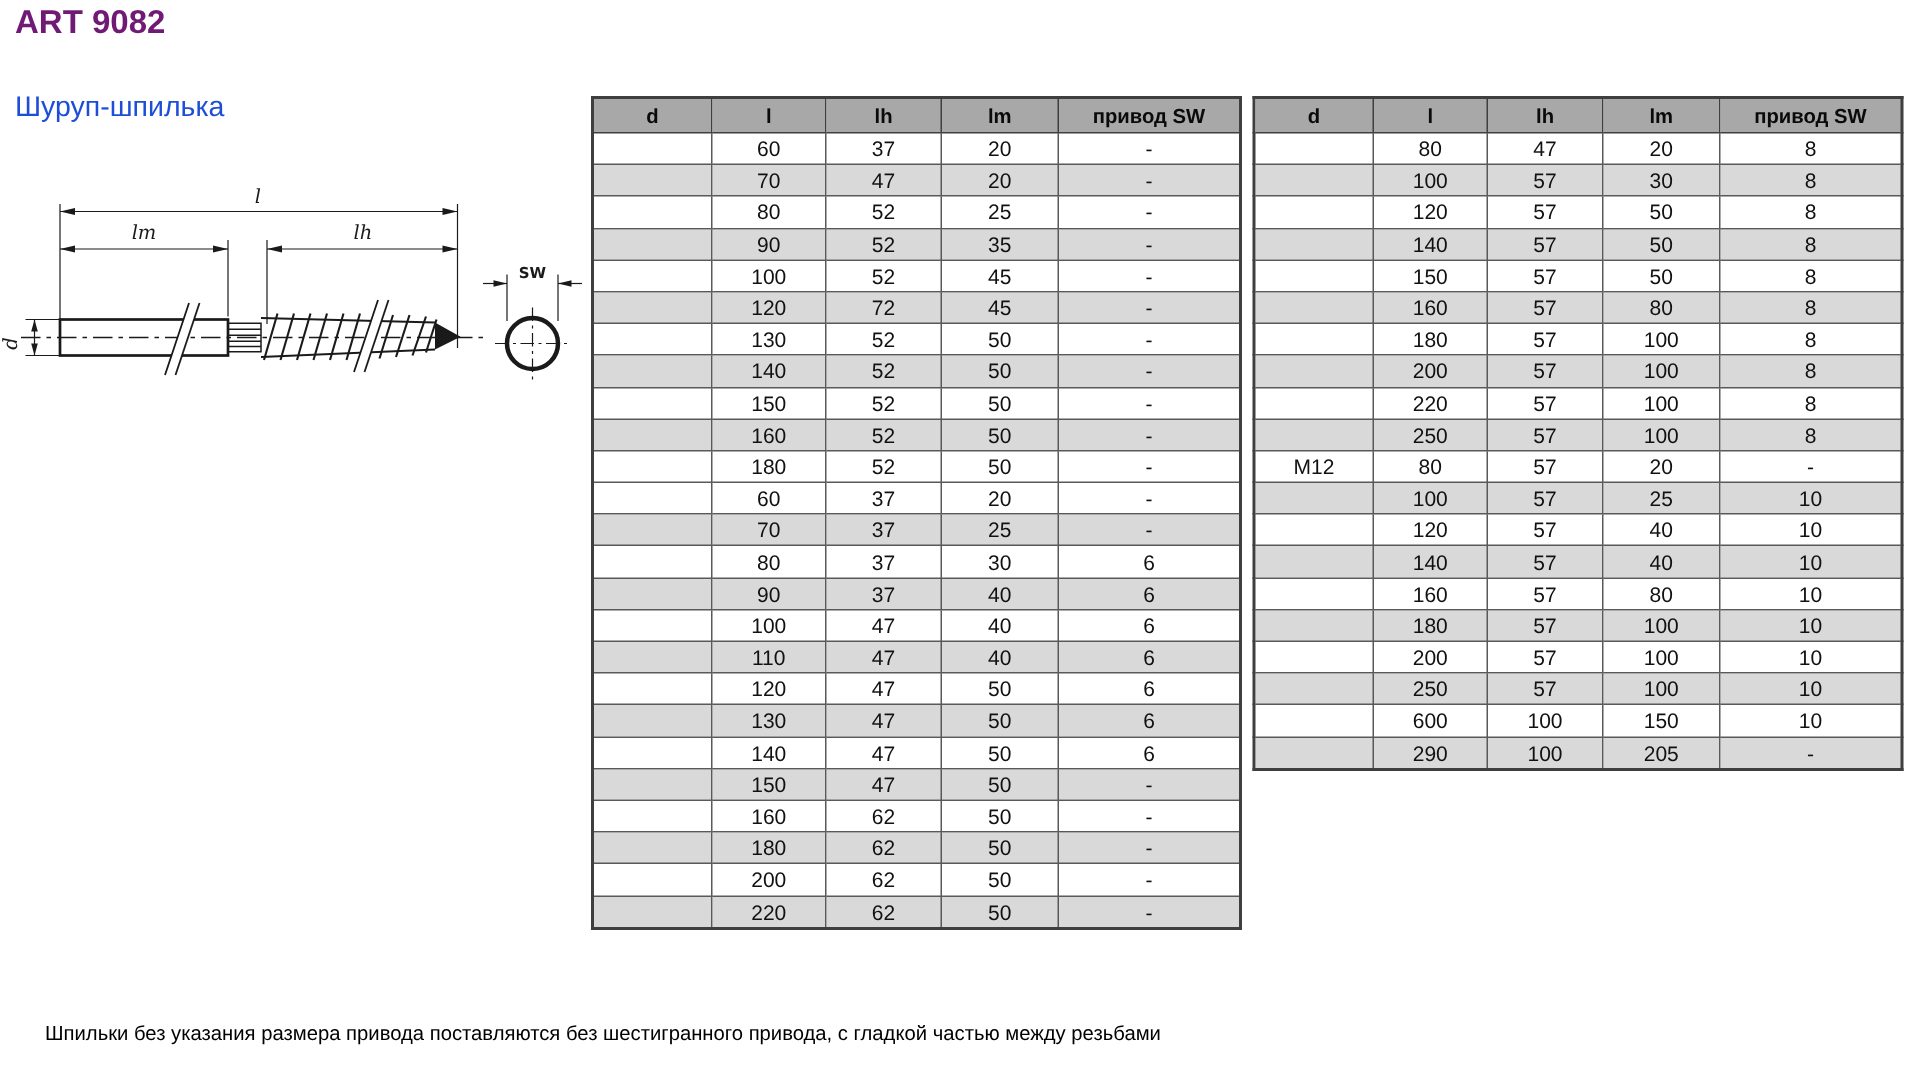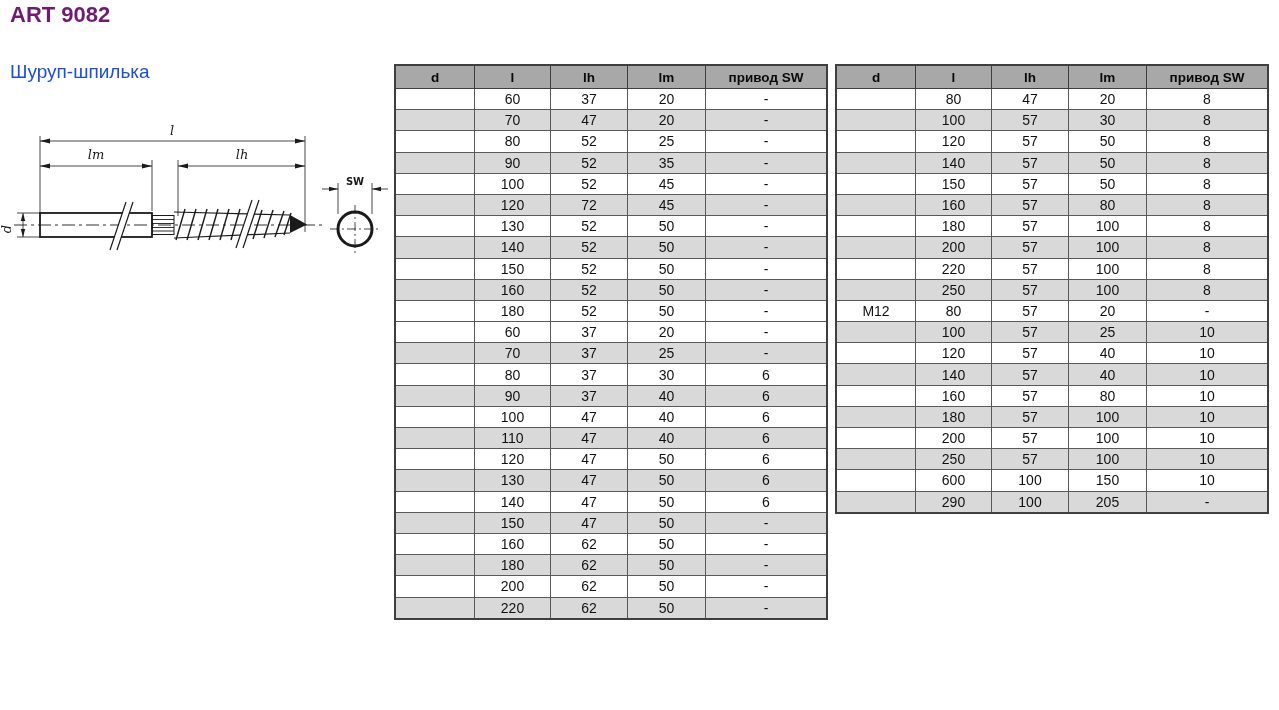--- a/index.html
+++ b/index.html
@@ -461,14 +461,15 @@
         <tr class="alt">
           <td></td>
           <td>290</td>
           <td>100</td>
           <td>205</td>
           <td>-</td>
         </tr>
       </tbody>
     </table>
 
+  <div class="footnote">Шпильки без указания размера привода поставляются без шестигранного привода, с гладкой частью между резьбами</div>
 
 </div>
 
 </body></html>

